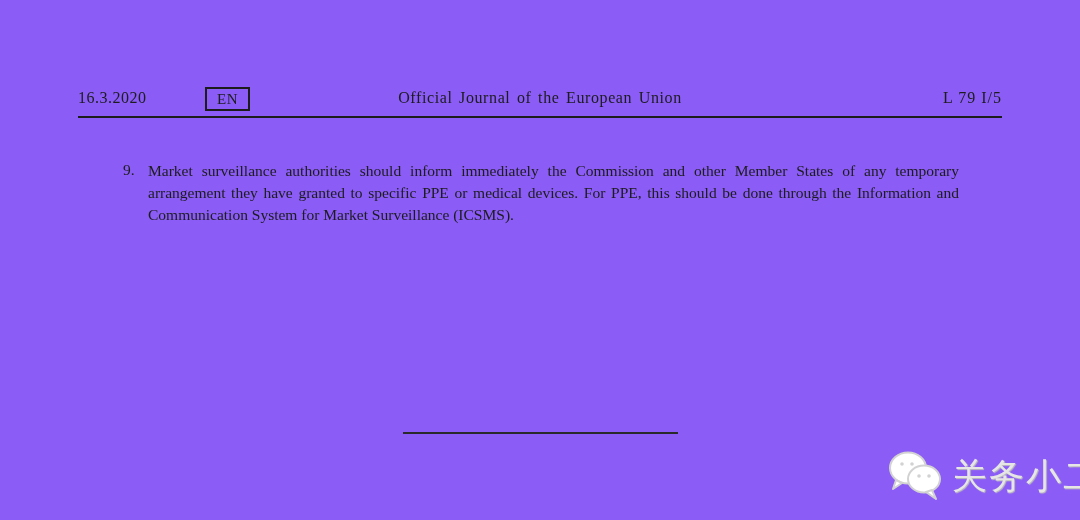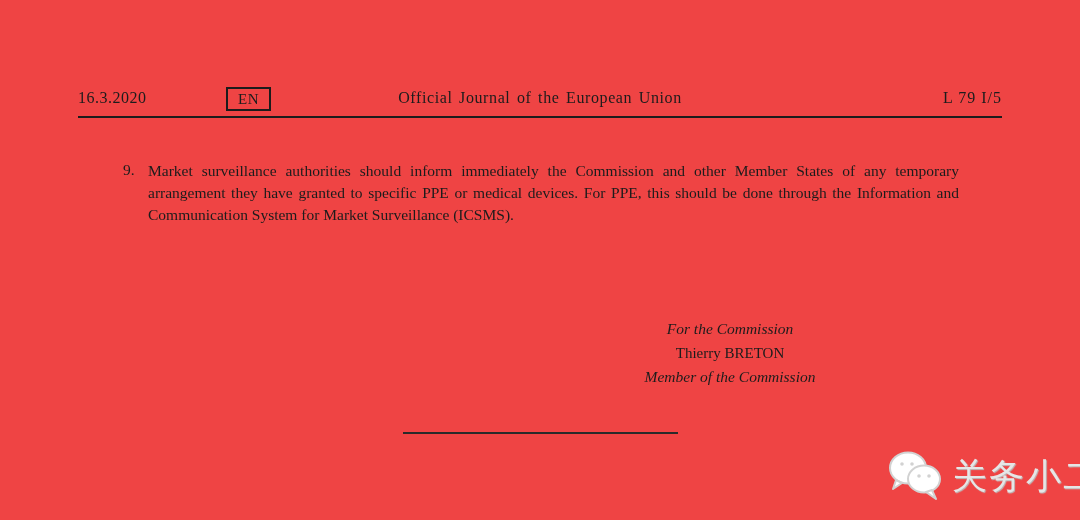--- a/index.html
+++ b/index.html
@@ -1,42 +1,41 @@
 <!DOCTYPE html>
 <html><head>
 <meta charset="utf-8">
 <style>
   * { margin: 0; padding: 0; box-sizing: border-box; }
   html, body { background: #ffffff; }
   .page {
     position: relative;
     width: 1080px;
     height: 520px;
-    background: #ef4444;
+    background: #8b5cf6;
     font-family: "Liberation Serif", "DejaVu Serif", serif;
     color: #1c1c1c;
     overflow: hidden;
   }
 
   
   .hdr-date {
     position: absolute;
     left: 78px; top: 89px;
     font-size: 16px;
     letter-spacing: 0.5px;
   }
   .en-box {
     position: absolute;
     left: 205px; top: 87px;
     width: 45px; height: 24px;
     border: 2px solid #1c1c1c;
     display: flex; align-items: center; justify-content: center;
     font-size: 15px;
     letter-spacing: 0.5px;
-    margin-left: 21px;
   }
   .hdr-title {
     position: absolute;
     left: 0; right: 0; top: 89px;
     text-align: center;
     font-size: 16px;
     letter-spacing: 0.6px;
     word-spacing: 2px;
   }
   .hdr-ref {
@@ -126,25 +125,20 @@
   <div class="hdr-title">Official Journal of the European Union</div>
   <div class="hdr-ref">L 79 I/5</div>
   <div class="hdr-rule"></div>
 
   <div class="para">
     <span class="para-num">9.</span>
     <div class="para-text">Market surveillance authorities should inform immediately the Commission and other Member States of any temporary arrangement they have granted to specific PPE or medical devices. For PPE, this should be done through the Information and Communication System for Market Surveillance (ICSMS).</div>
   </div>
 
 
-  <div class="signature">
-    <div class="sig-italic">For the Commission</div>
-    <div class="sig-name">Thierry BRETON</div>
-    <div class="sig-italic">Member of the Commission</div>
-  </div>
 
   <div class="sep-rule"></div>
 
   <div class="watermark">
     <svg class="wm-icon" width="62" height="58" viewBox="0 0 62 58" xmlns="http://www.w3.org/2000/svg">
 
       <g stroke="#d2d2d2" stroke-width="2" fill="#ffffff">
         <ellipse cx="22" cy="21" rx="18" ry="15.5"></ellipse>
         <path d="M10 33 L7 42 L16 36 Z" stroke-linejoin="round"></path>
       </g>

